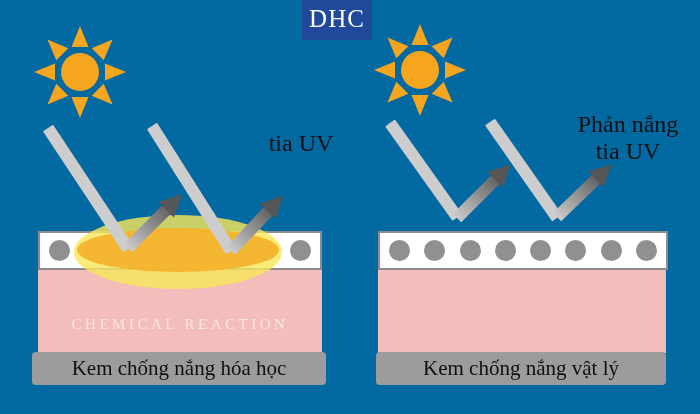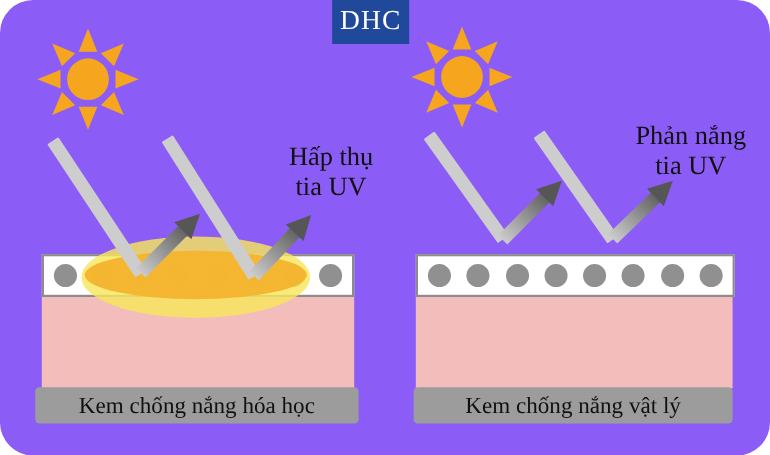--- a/index.html
+++ b/index.html
@@ -1,18 +1,18 @@
 <!DOCTYPE html>
 <html style="--logo-bg: #20489B; --sun: #F6A51E; --uv-ray: #CDCDCD; --arrow-dark: #565656; --strip-border: #8C8C8C; --particle: #909090; --glow-outer: #F6E75B; --glow-inner: #F4B42E; --skin: #F2BDBA; --caption-bar: #9C9C9C;"><head>
 <meta charset="utf-8">
 <style>
   html,body{margin:0;padding:0;background:#fff;}
   .canvas{
-    position:relative;width:700px;height:414px;background:#8b5cf6;
-    overflow:hidden;font-family:"Liberation Serif", serif;border-radius:30px;
+    position:relative;width:700px;height:414px;background:#0369a1;
+    overflow:hidden;font-family:"Liberation Serif", serif;
   }
   
   .logo{
     position:absolute;left:302px;top:0;width:70px;height:40px;
     background:var(--logo-bg,#20489B);color:#fff;
     display:flex;align-items:center;justify-content:center;
     font-size:25px;letter-spacing:1px;padding-bottom:2px;box-sizing:border-box;
   }
   
   .skin{position:absolute;background:var(--skin,#F2BDBA);z-index:1;}
@@ -127,28 +127,28 @@
     <rect x="0" y="-6" width="116" height="12" rx="1" fill="var(--uv-ray,#CDCDCD)" transform="translate(390,123) rotate(54.5)"></rect>
     <rect x="0" y="-6" width="117" height="12" rx="1" fill="var(--uv-ray,#CDCDCD)" transform="translate(490,122) rotate(55)"></rect>
 
     <use href="#rayArrow" transform="translate(128,248) rotate(-45)"></use>
     <use href="#rayArrow" transform="translate(231,251) rotate(-47)"></use>
     <use href="#rayArrow" transform="translate(457,218) rotate(-45)"></use>
     <use href="#rayArrow" transform="translate(557,217) rotate(-44)"></use>
   </svg>
 
   <div class="annotation left">
-    <div>Hấp thụ</div>
     <div>tia UV</div>
   </div>
   <div class="annotation right">
     <div>Phản nắng</div>
     <div>tia UV</div>
   </div>
 
+  <div class="layer-label">CHEMICAL REACTION</div>
 
   <div class="caption-bar right">
     <span>Kem chống nắng vật lý</span>
   </div>
   <div class="caption-bar left">
     <span>Kem chống nắng hóa học</span>
   </div>
 
 </div>
 

